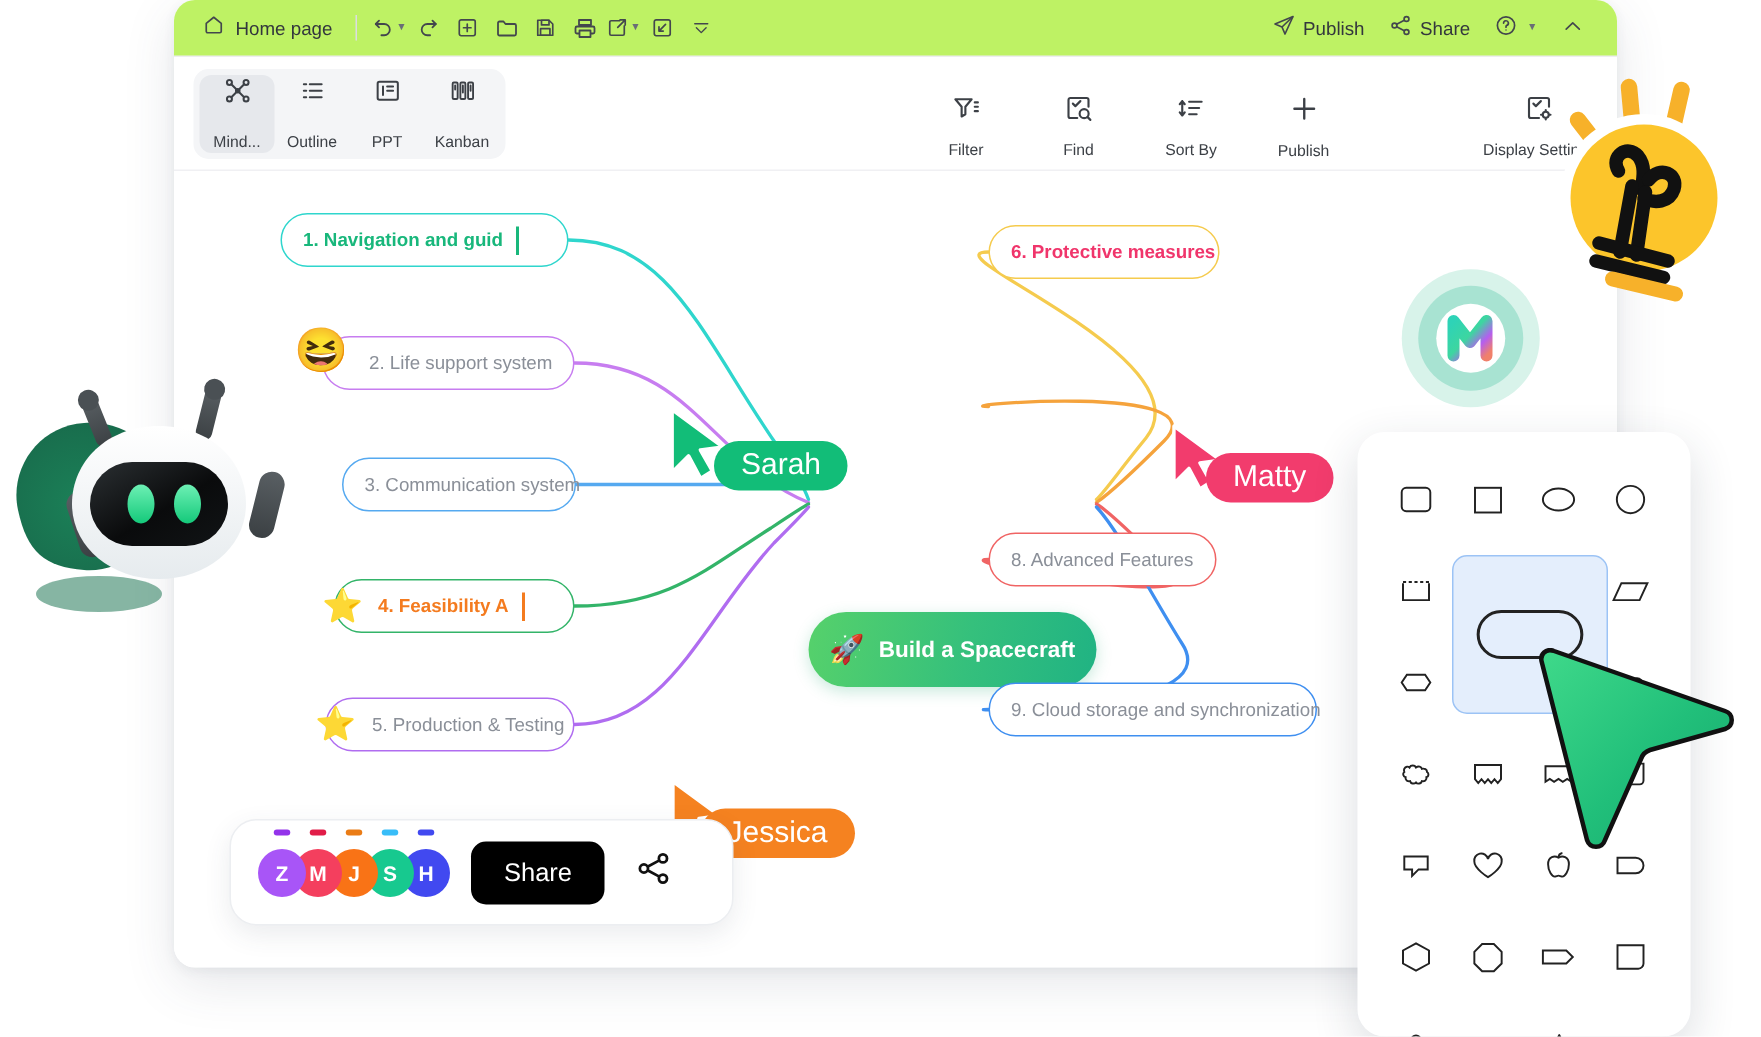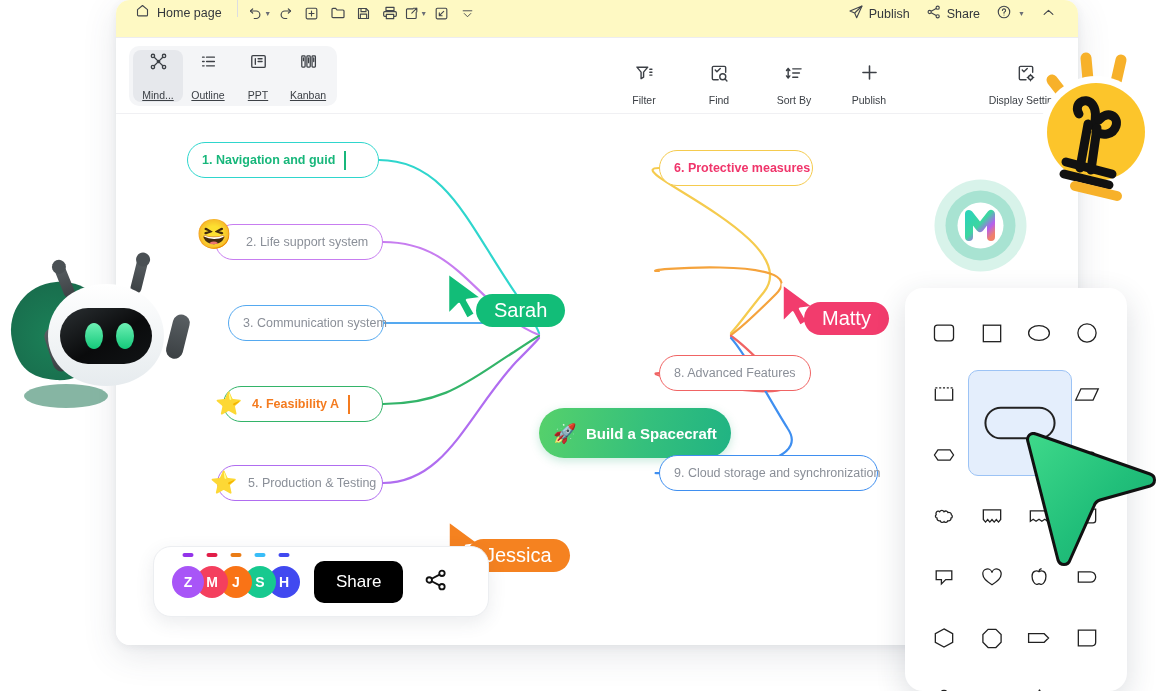--- a/index.html
+++ b/index.html
@@ -17,23 +17,23 @@
     width: 962px; height: 645px;
     background: #ffffff;
     border-radius: 14px 14px 14px 14px;
     box-shadow: 0 10px 34px rgba(60,70,90,.13), 0 2px 8px rgba(60,70,90,.07);
     overflow: hidden;
   }
 
   
   #title-bar {
     position: absolute; left: 0; top: 0; width: 962px; height: 38px;
-    background: #fef9c3;
+    background: #bef264;
     border-bottom: 1px solid #ededf0;
-    display: flex; align-items: flex-start;
+    display: flex; align-items: center;
   }
   #home-btn {
     display: flex; align-items: center; gap: 7px;
     margin-left: 13px; padding: 3px 6px;
     border-radius: 6px; cursor: pointer;
   }
   #home-btn .lbl { font-size: 12.5px; color: #33373d; }
   .tb-sep { width:1px; height:17px; background:#dcdde1; margin:0 9px; }
   .tb-ico {
     width: 26px; height: 26px; display: flex; align-items: center; justify-content: center;
@@ -49,21 +49,21 @@
     background: #ffffff; border-bottom: 1px solid #f0f0f3;
   }
   #viewmodes {
     position: absolute; left: 13px; top: 8px;
     background: #f4f5f7; border-radius: 10px;
     display: flex; padding: 4px;
   }
   .vm {
     width: 50px; height: 52px; border-radius: 8px;
     display: flex; flex-direction: column; align-items: center; justify-content: center;
-    gap: 14px; cursor: pointer; color: #3c4046; text-decoration: underline;
+    gap: 14px; cursor: pointer; color: #3c4046;
   }
   .vm.active { background: #e6e8ec; }
   .vm .vlbl { font-size: 10.5px; color: #3c4046; white-space: nowrap; }
 
   .tool-group { position: absolute; display: flex; gap: 19px; top: 20px; }
   .tool {
     width: 56px; height: 52px; border-radius: 8px;
     display: flex; flex-direction: column; align-items: center; justify-content: center;
     gap: 7px; cursor: pointer; color: #3c4046;
   }

